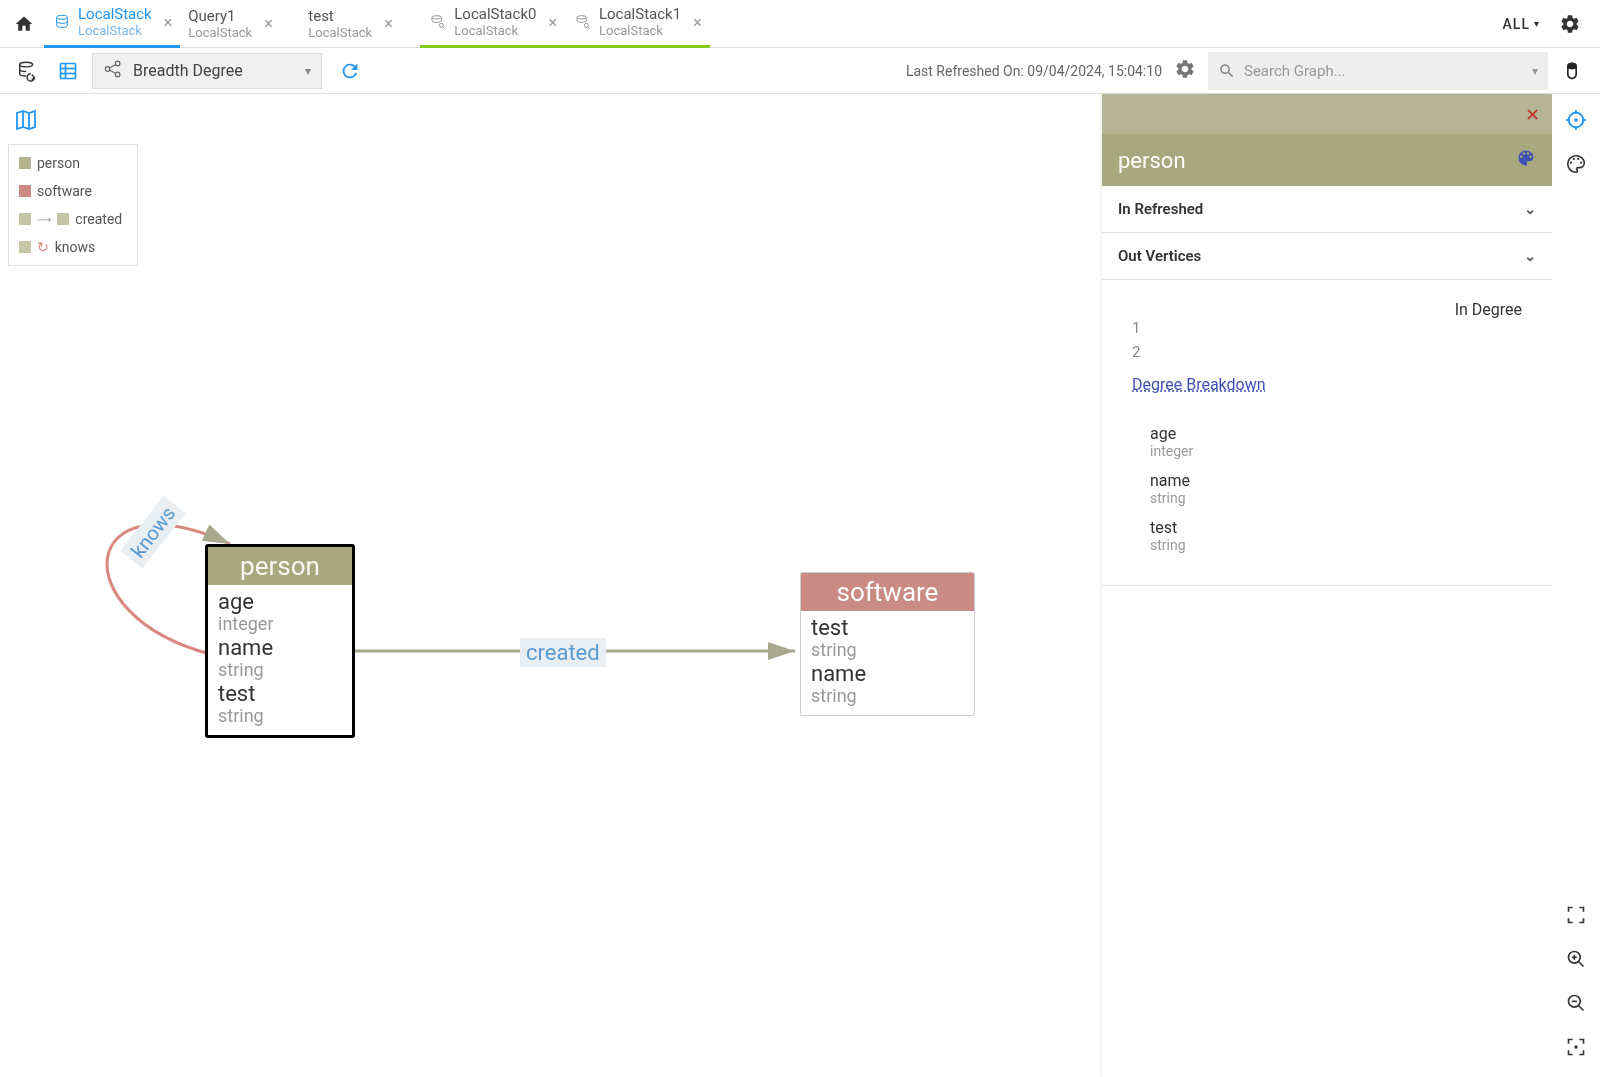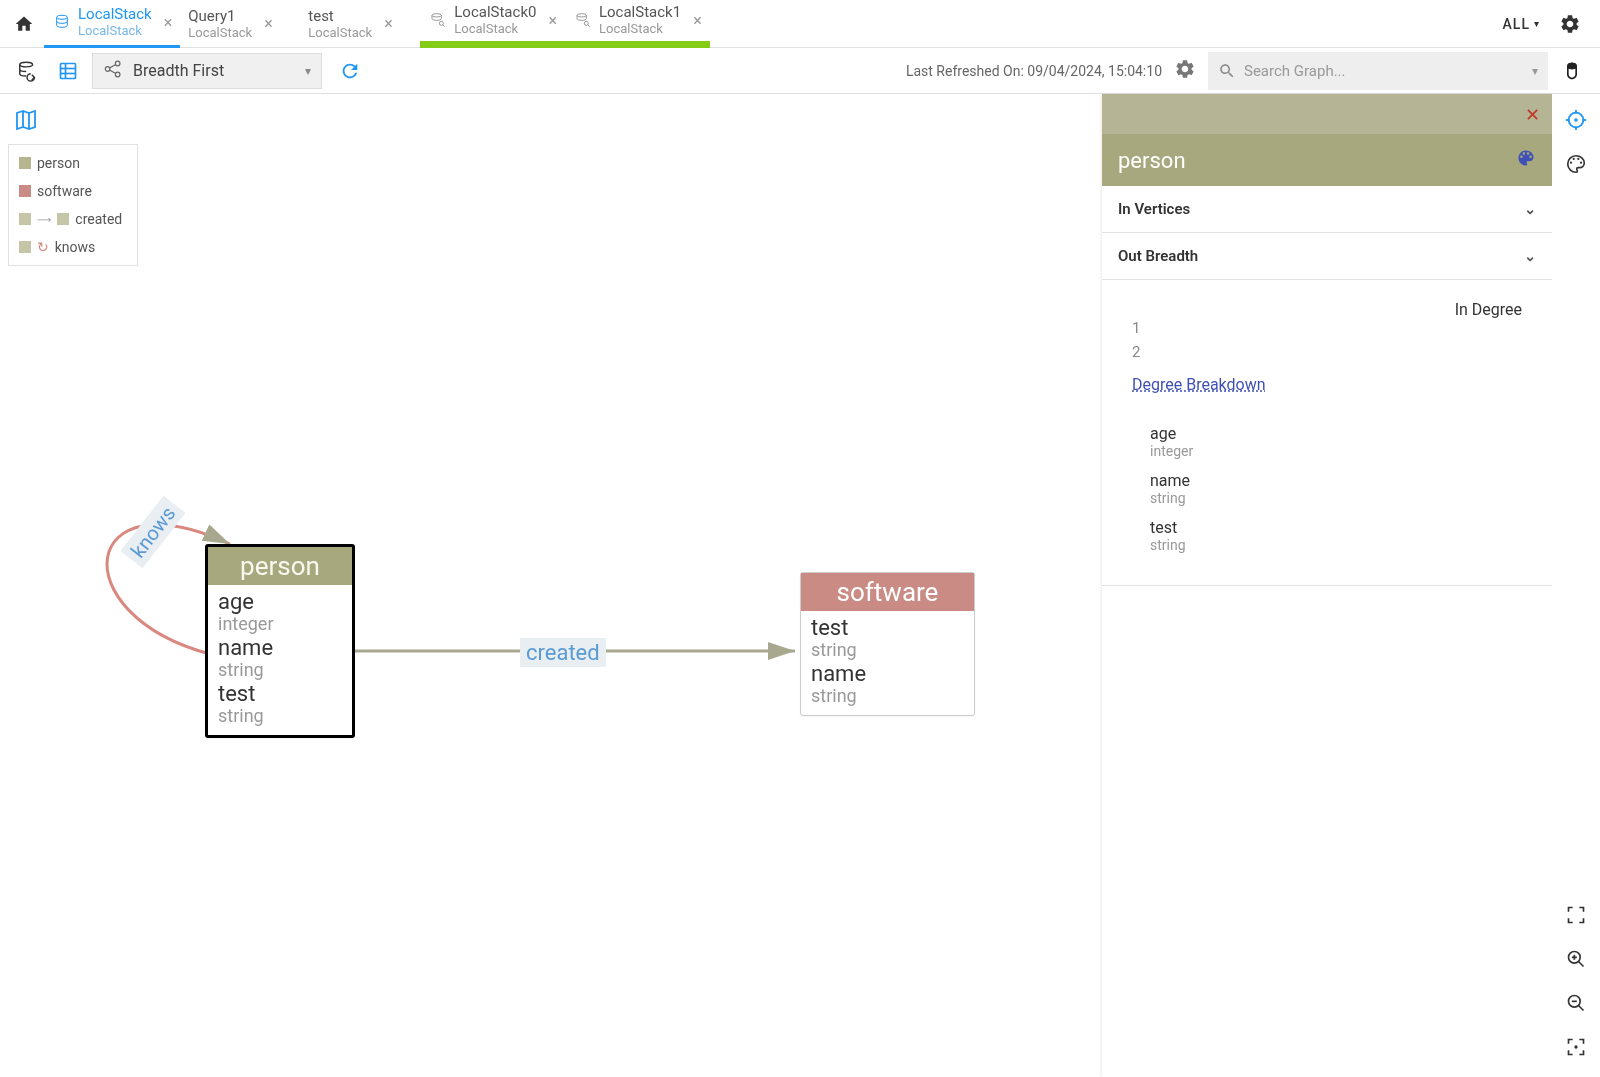--- a/index.html
+++ b/index.html
@@ -1,21 +1,21 @@
 <!DOCTYPE html>
 <html><head>
 <meta charset="utf-8">
 <style>
 * { margin:0; padding:0; box-sizing:border-box; font-family:-apple-system,BlinkMacSystemFont,"Segoe UI",Roboto,sans-serif; }
 body { width:1600px; height:1077px; background:#fff; overflow:hidden; position:relative; }
 .tabbar { height:48px; border-bottom:1px solid #e0e0e0; display:flex; align-items:center; padding:0 8px; }
 .home-icon { width:32px; height:32px; display:flex; align-items:center; justify-content:center; margin-right:4px; cursor:pointer; }
 .tab { display:flex; align-items:center; height:48px; padding:6px 8px; position:relative; cursor:pointer; min-width:120px; }
 .tab.active { border-bottom:3px solid #2196F3; }
-.tab.recent { border-bottom:7px solid #84cc16; }
+.tab.recent { border-bottom:3px solid #84cc16; }
 .tab-icon { width:20px; height:20px; margin-right:6px; display:flex; align-items:center; justify-content:center; }
 .tab-labels { display:flex; flex-direction:column; line-height:1.2; }
 .tab-title { font-size:15px; color:#555; }
 .tab.active .tab-title { color:#2196F3; }
 .tab-sub { font-size:13px; color:#999; }
 .tab.active .tab-sub { color:#7ab8e8; }
 .tab-close { margin-left:12px; font-size:16px; color:#999; cursor:pointer; }
 .tabbar-spacer { flex:1; }
 .all-btn { display:flex; align-items:center; font-size:14px; font-weight:500; letter-spacing:1px; color:#333; cursor:pointer; margin-right:16px; }
 .all-btn::after { content:"▾"; margin-left:4px; font-size:10px; }
@@ -186,21 +186,21 @@
   <div class="layout-select">
     <span class="layout-icon">
       <svg width="22" height="22" viewBox="0 0 24 24">
           <circle cx="5" cy="12" r="2.5" fill="none" stroke="#666" stroke-width="1.3"></circle>
           <circle cx="16" cy="6" r="2.5" fill="none" stroke="#666" stroke-width="1.3"></circle>
           <circle cx="16" cy="18" r="2.5" fill="none" stroke="#666" stroke-width="1.3"></circle>
           <line x1="7" y1="11" x2="14" y2="7" stroke="#666" stroke-width="1.3"></line>
           <line x1="7" y1="13" x2="14" y2="17" stroke="#666" stroke-width="1.3"></line>
         </svg>
     </span>
-    <span class="layout-label">Breadth First</span>
+    <span class="layout-label">Breadth Degree</span>
   </div>
   <div class="tool-btn refresh">
     <svg width="22" height="22" viewBox="0 0 24 24">
         <path fill="#2196F3" d="M17.65 6.35C16.2 4.9 14.21 4 12 4c-4.42 0-7.99 3.58-7.99 8s3.57 8 7.99 8c3.73 0 6.84-2.55 7.73-6h-2.08c-.82 2.33-3.04 4-5.65 4-3.31 0-6-2.69-6-6s2.69-6 6-6c1.66 0 3.14.69 4.22 1.78L13 11h7V4l-2.35 2.35z"></path>
       </svg>
   </div>
   <div class="toolbar-spacer"></div>
   <span class="last-refreshed">Last Refreshed On: 09/04/2024, 15:04:10</span>
   <div class="toolbar-gear">
     <svg width="22" height="22" viewBox="0 0 24 24">
@@ -307,27 +307,27 @@
   <div class="details-title-bar">
     <span class="details-title">person</span>
     <span class="palette-icon">
       <svg width="20" height="20" viewBox="0 0 24 24">
           <path fill="#3f51b5" d="M12 3c-4.97 0-9 4.03-9 9s4.03 9 9 9c.83 0 1.5-.67 1.5-1.5 0-.39-.15-.74-.39-1.01-.23-.26-.38-.61-.38-.99 0-.83.67-1.5 1.5-1.5H16c2.76 0 5-2.24 5-5 0-4.42-4.03-8-9-8zm-5.5 9c-.83 0-1.5-.67-1.5-1.5S5.67 9 6.5 9 8 9.67 8 10.5 7.33 12 6.5 12zm3-4C8.67 8 8 7.33 8 6.5S8.67 5 9.5 5s1.5.67 1.5 1.5S10.33 8 9.5 8zm5 0c-.83 0-1.5-.67-1.5-1.5S13.67 5 14.5 5s1.5.67 1.5 1.5S15.33 8 14.5 8zm3 4c-.83 0-1.5-.67-1.5-1.5S16.67 9 17.5 9s1.5.67 1.5 1.5-.67 1.5-1.5 1.5z"></path>
         </svg>
     </span>
   </div>
   <div class="section">
     <div class="section-header">
-      <span>In Vertices</span>
+      <span>In Refreshed</span>
         <span class="chev">⌄</span>
     </div>
   </div>
   <div class="section">
     <div class="section-header">
-      <span>Out Breadth</span>
+      <span>Out Vertices</span>
         <span class="chev">⌄</span>
     </div>
   </div>
   <div class="section">
     <div class="section-body">
       <div class="degree-label">In Degree</div>
       <div class="degree-val">1</div>
       <div class="degree-val">2</div>
       <a class="breakdown-link">Degree Breakdown</a>
       <div class="prop-list">

